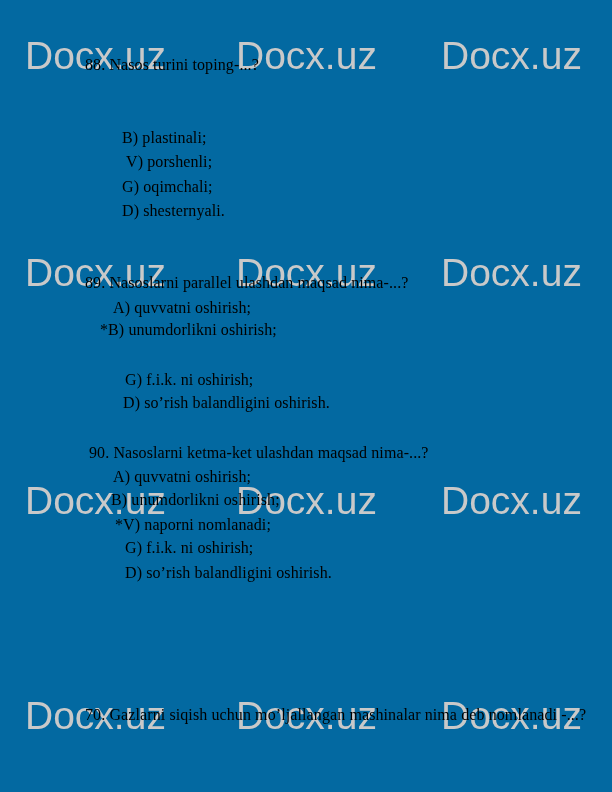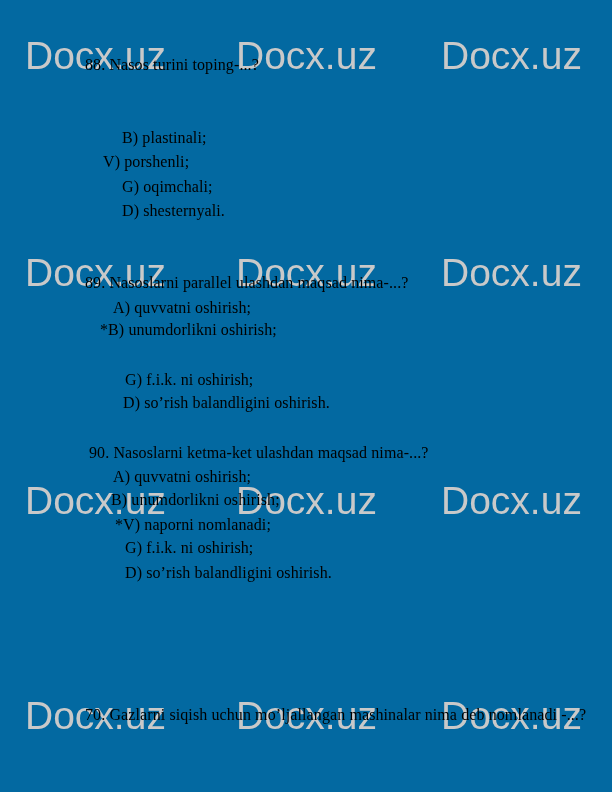--- a/index.html
+++ b/index.html
@@ -63,21 +63,21 @@
 
     <span class="wm" style="left:25px;  top:696px">Docx.uz</span>
     <span class="wm" style="left:236px; top:696px">Docx.uz</span>
     <span class="wm" style="left:441px; top:696px">Docx.uz</span>
   </div>
 
   <div class="text-layer">
 
     <div class="line" style="left:85px;  top:55px">88. Nasos turini toping-...?</div>
     <div class="line" style="left:122px; top:128px">B) plastinali;</div>
-    <div class="line" style="left:103px; top:152px">V) porshenli;</div>
+    <div class="line" style="left:126px; top:152px">V) porshenli;</div>
     <div class="line" style="left:122px; top:177px">G) oqimchali;</div>
     <div class="line" style="left:122px; top:201px">D) shesternyali.</div>
 
     <div class="line" style="left:85px;  top:273px">89. Nasoslarni parallel ulashdan maqsad nima-...?</div>
     <div class="line" style="left:113px; top:298px">A) quvvatni oshirish;</div>
     <div class="line" style="left:100px; top:320px">*B) unumdorlikni oshirish;</div>
     <div class="line" style="left:125px; top:370px">G) f.i.k. ni oshirish;</div>
     <div class="line" style="left:123px; top:393px">D) so’rish balandligini oshirish.</div>
 
     <div class="line" style="left:89px;  top:443px">90. Nasoslarni ketma-ket ulashdan maqsad nima-...?</div>

